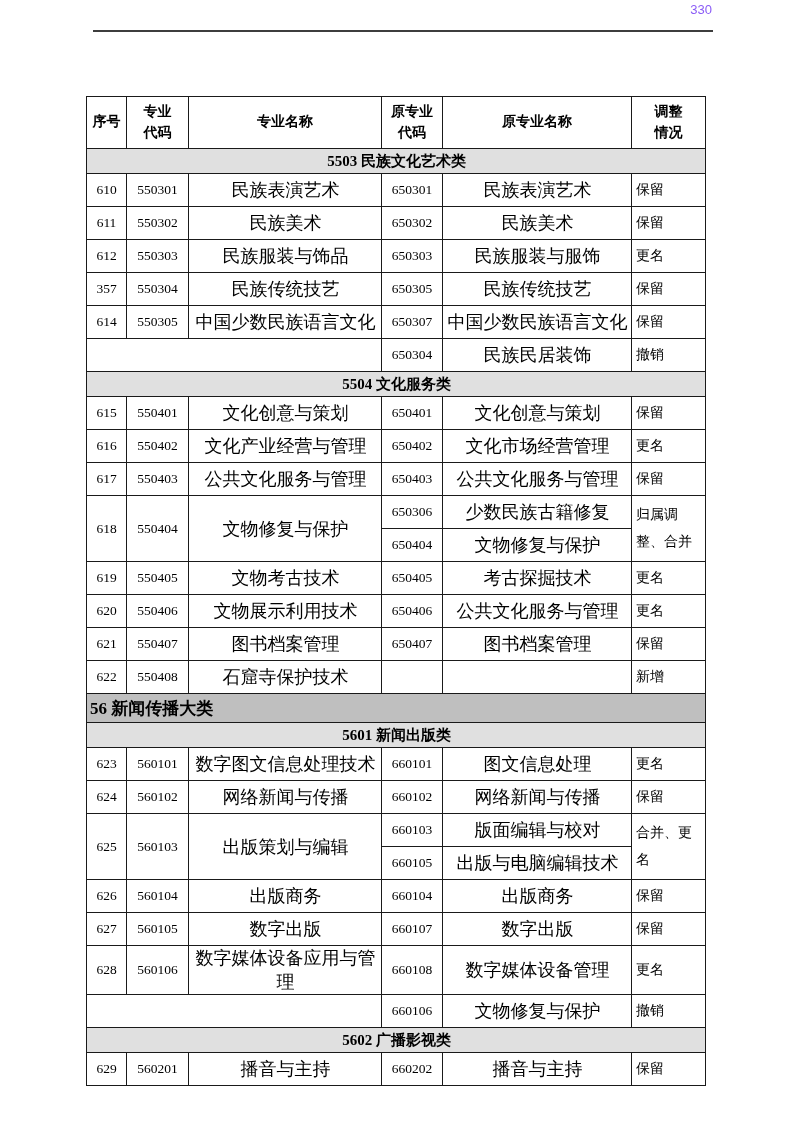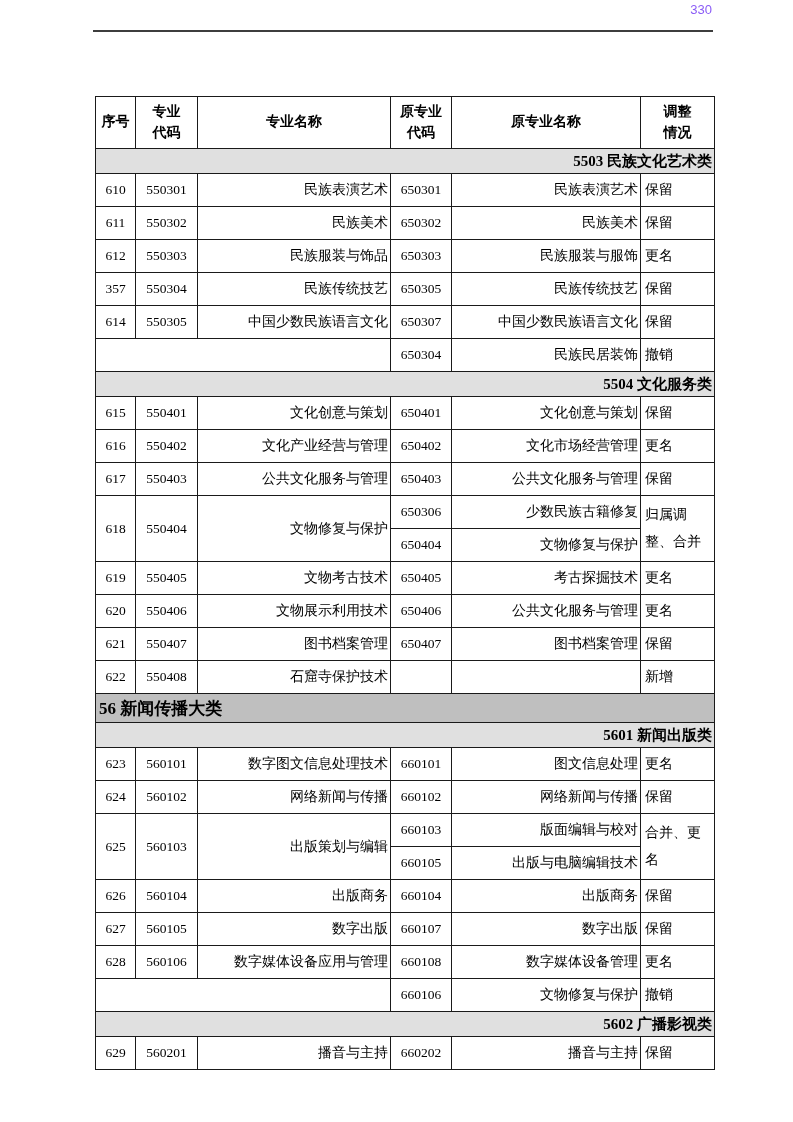--- a/index.html
+++ b/index.html
@@ -24,21 +24,21 @@
     position: absolute;
     top: 30px;
     left: 93px;
     width: 620px;
     height: 2px;
     background: #3d3d3d;
   }
   table.majors-table {
     position: absolute;
     top: 96px;
-    left: 95px;
+    left: 86px;
     width: 619px;
     border-collapse: collapse;
     table-layout: fixed;
   }
   .majors-table th, .majors-table td {
     border: 1px solid #1a1a1a;
     vertical-align: middle;
     overflow: hidden;
   }
   .majors-table thead tr { height: 52px; }
@@ -49,37 +49,37 @@
     line-height: 1.45;
     padding: 0;
   }
   tr.data-row { height: 33px; }
   td.cell-seq, td.cell-code {
     font-size: 13.5px;
     text-align: center;
     padding: 0 1px;
   }
   td.cell-name {
-    font-size: 14px;
-    text-align: right;
+    font-size: 18px;
+    text-align: center;
     padding: 0 2px 0 3px;
   }
   td.cell-status {
     font-size: 14px;
     text-align: left;
     padding: 0 4px;
     line-height: 1.9;
   }
   td.cell-merged { padding: 0; }
   tr.section-sub { height: 25px; }
   tr.section-sub td {
     background: var(--section-bg, #e0e0e0);
     font-size: 15px;
     font-weight: bold;
-    text-align: right;
+    text-align: center;
     padding: 1px 2px 1px 3px;
   }
   tr.section-major { height: 29px; }
   tr.section-major td {
     background: var(--major-section-bg, #bfbfbf);
     font-size: 17px;
     font-weight: bold;
     text-align: left;
     padding: 1px 2px 0 3px;
   }

